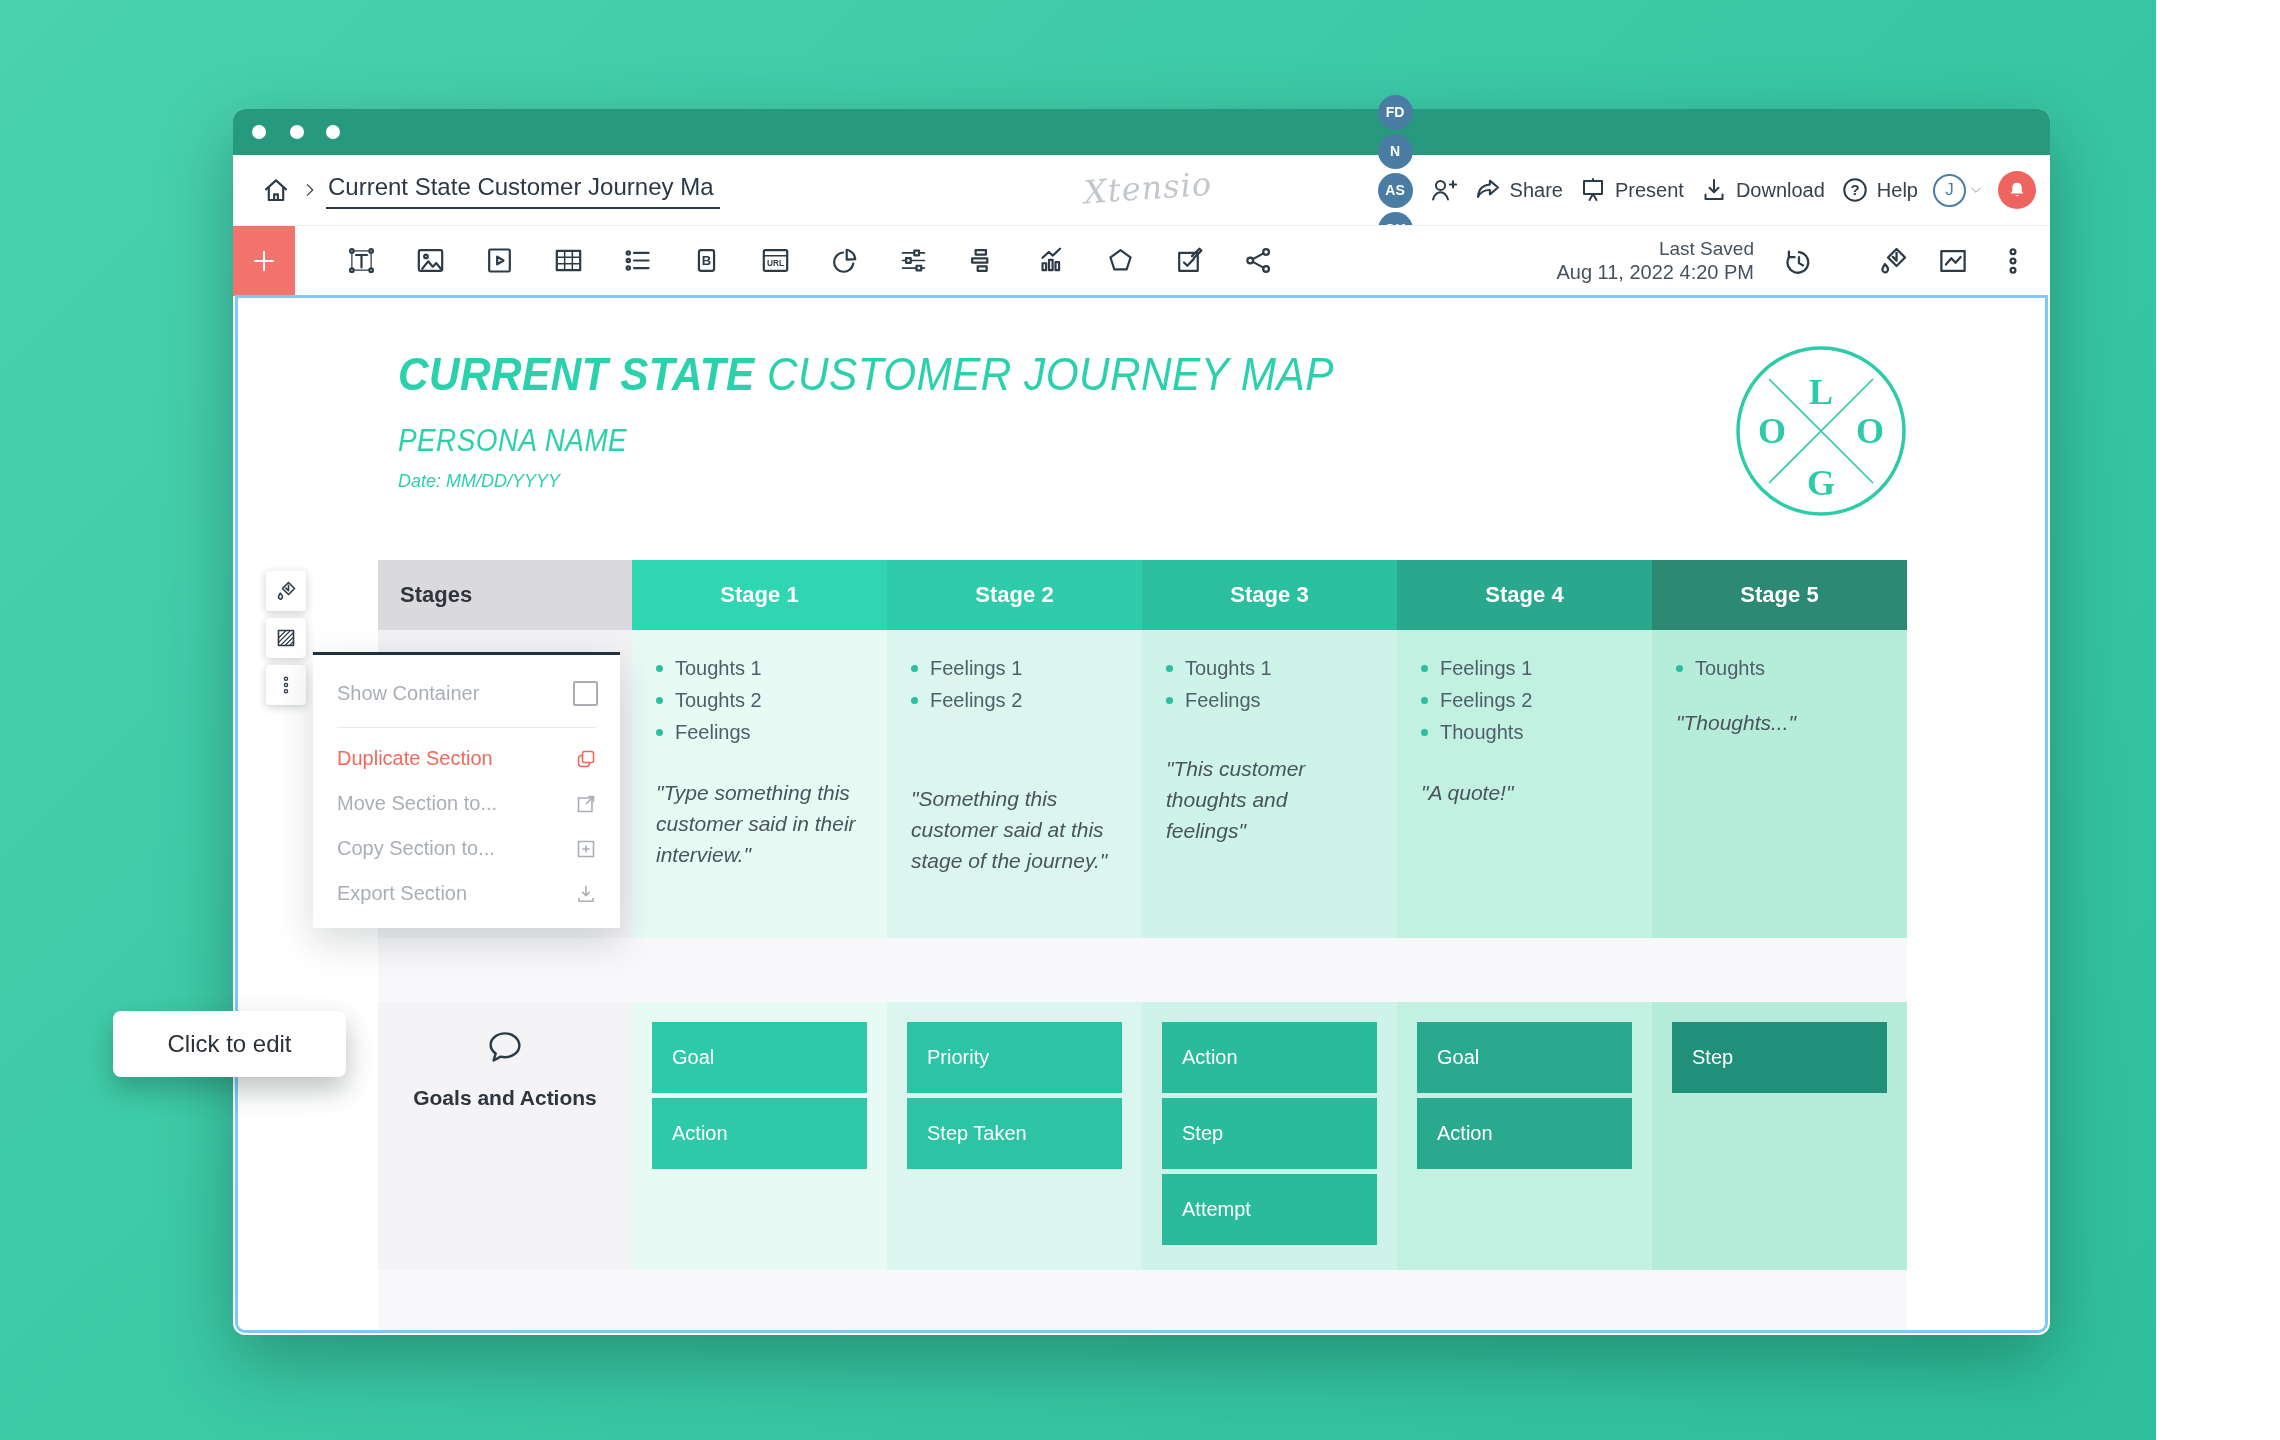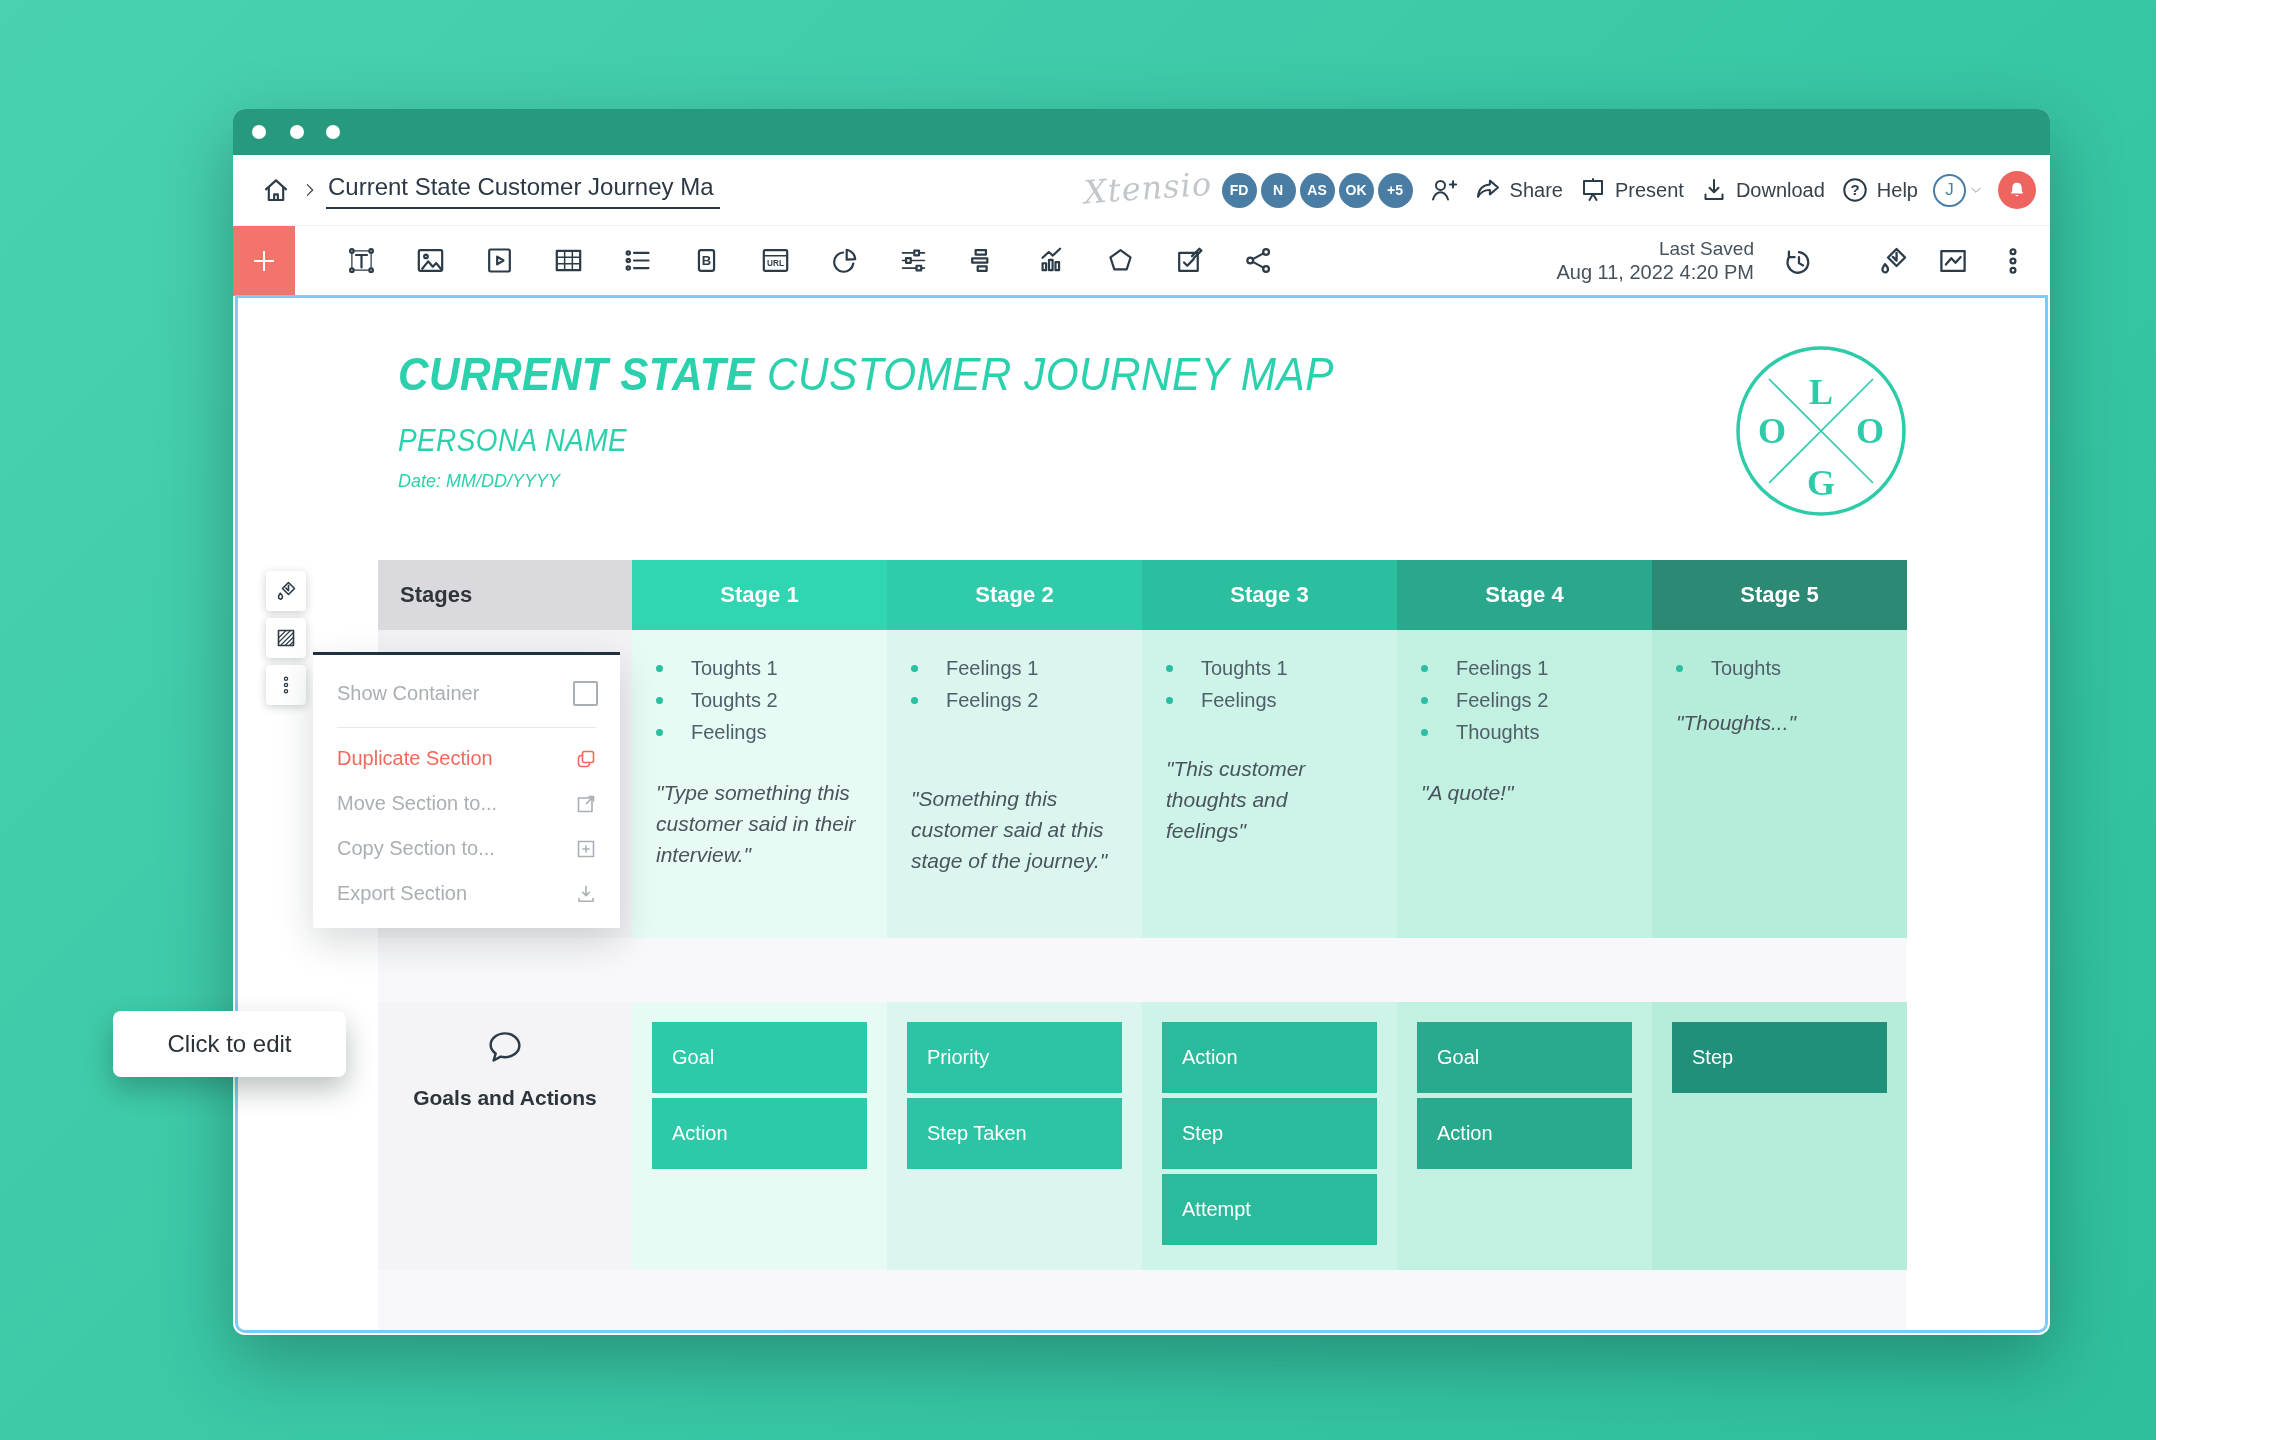--- a/index.html
+++ b/index.html
@@ -23,21 +23,21 @@
   .ic-gray { stroke:#a9afb5; }
   .ic-coral { stroke:#f2695c; }
   .home-btn { margin-left:27px; width:32px; height:32px; cursor:pointer; }
   .crumb-sep { margin:0 8px 0 10px; width:16px; height:16px; }
   .doc-title { font-size:24px; color:#2c3845; border-bottom:2px solid #2c3845; padding:2px 6px 6px 2px;
                min-width:340px; white-space:nowrap; }
   .brand { position:absolute; left:850px; top:14px; width:130px; text-align:center;
            font-family:"DejaVu Serif",serif; font-style:italic; font-size:32px; color:#c2c7cb;
            transform:rotate(-4deg); letter-spacing:1px; }
   .hright { position:absolute; right:14px; top:0; height:70px; display:flex; align-items:center; gap:15px; }
-  .avatars { display:flex; gap:4px; }
+  .avatars { display:flex; gap:4px;flex-direction:column; }
   .avatar { width:35px; height:35px; border-radius:50%; background:#4a7da3; color:#fff;
             font-size:14px; font-weight:bold; display:flex; align-items:center; justify-content:center; }
   .hitem { display:flex; align-items:center; gap:7px; font-size:20px; color:#37424b; cursor:pointer; }
   .hicon { width:30px; height:30px; }
   .user-chip { display:flex; align-items:center; gap:3px; cursor:pointer; }
   .user-circle { width:33px; height:33px; border-radius:50%; border:2px solid #4a7da3; color:#4a7da3;
                  font-size:17px; display:flex; align-items:center; justify-content:center; }
   .bell { width:38px; height:38px; border-radius:50%; background:#ee6560; display:flex;
           align-items:center; justify-content:center; cursor:pointer; }
 
@@ -77,21 +77,21 @@
                      font-size:22px; font-weight:bold; color:#2f353a; }
   .jhead { display:flex; align-items:center; justify-content:center; color:#fff; font-size:22px;
            font-weight:bold; cursor:pointer; }
   .h1 { background:#30d5b2; } .h2 { background:#2fcbaa; } .h3 { background:#2cbf9f; }
   .h4 { background:#2aa88d; } .h5 { background:#2c8a74; }
   .jbody { height:308px; }
   .jbody .jlabel { background:#f2f2f5; }
   .t1 { background:#e7faf4; } .t2 { background:#daf6ee; } .t3 { background:#cef3e8; }
   .t4 { background:#c2f0e1; } .t5 { background:#b6edda; }
   .jcell { padding:26px 26px 0 24px; cursor:pointer; }
-  .bullet { display:flex; gap:28px; margin-bottom:7px; }
+  .bullet { display:flex; gap:12px; margin-bottom:7px; }
   .bullet .dotb { width:7px; height:7px; border-radius:50%; background:#2abfa0; margin-top:9px; flex:none; }
   .bullet span { font-size:20px; color:#50606a; line-height:25px; }
   .quote { margin-top:32px; font-size:21px; font-style:italic; color:#49545c; line-height:31px; }
   .jgap { height:64px; background:#f8f8fa; }
   .jgoals { height:268px; }
   .jgoals .jlabel { background:#f4f4f6; padding:24px 20px; }
   .goals-name { margin-top:14px; font-size:21px; font-weight:bold; color:#2c343c; }
   .gcol { padding:20px; }
   .abtn { height:71px; margin-bottom:5px; display:flex; align-items:center; padding-left:20px;
           color:#fff; font-size:20px; cursor:pointer; }

